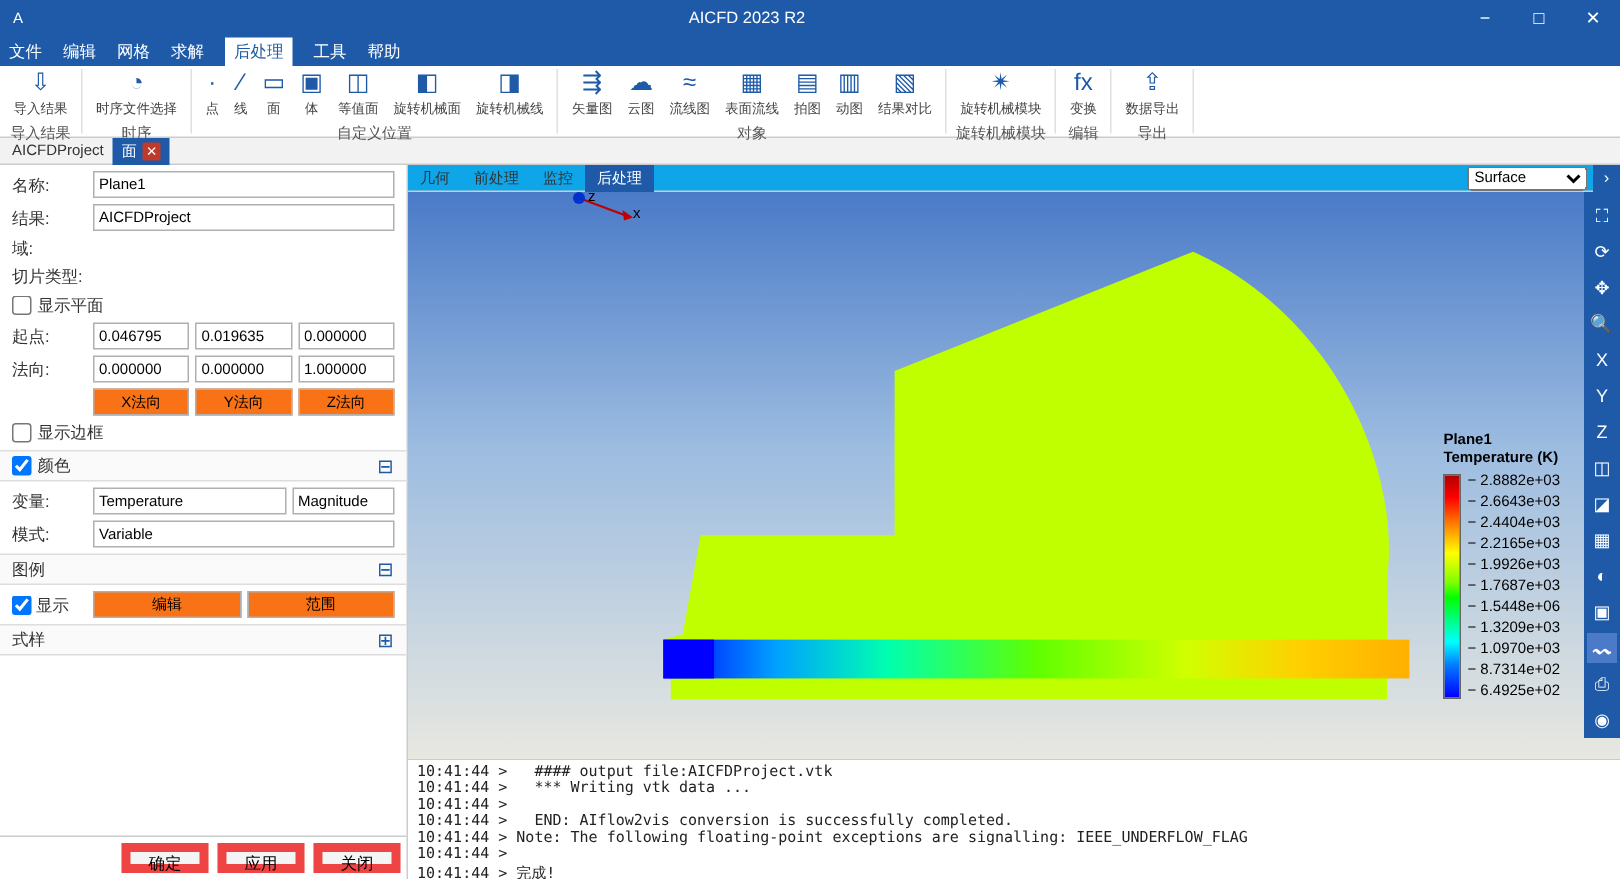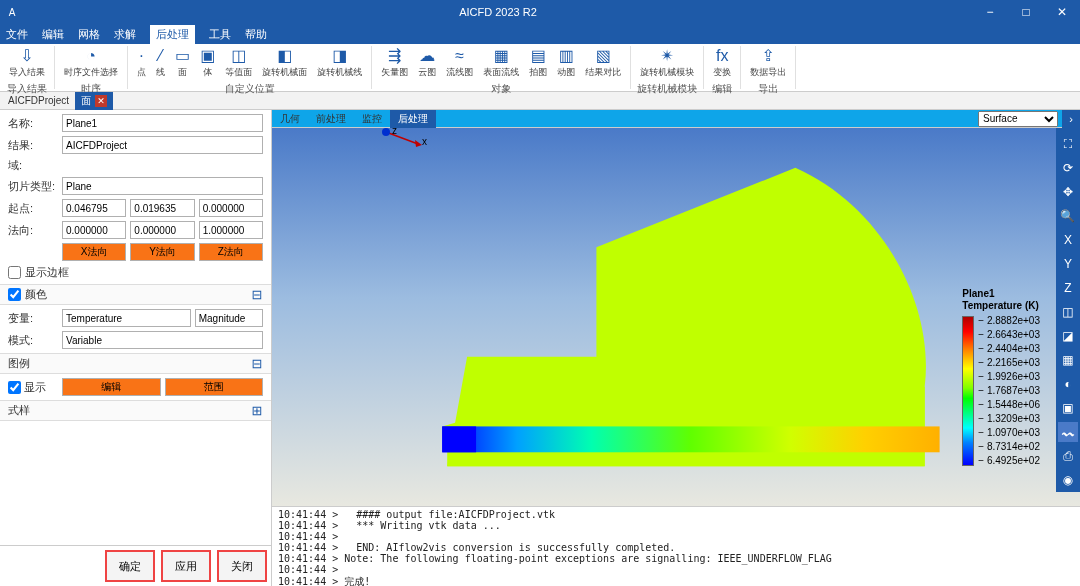--- a/index.html
+++ b/index.html
@@ -47,21 +47,21 @@
 .form .axisbtns { display: flex; gap: 4px; }
 .form .axisbtns button { flex: 1; height: 18px; font-size: 10px; border: 1px solid #b0b0b0; background: #f97316; cursor: pointer; }
 .form .section { display: flex; align-items: center; border-top: 1px solid #ddd; border-bottom: 1px solid #ddd; background: #fafafa; padding: 2px 0; margin: 4px -8px; }
 .form .section .chk { margin: 0 4px 0 8px; }
 .form .section .name { flex: 1; }
 .form .section .toggle { width: 16px; text-align: center; color: #1e5aa8; font-size: 13px; cursor: pointer; margin-right: 6px; }
 .form .checkbox-row { display: flex; align-items: center; margin-bottom: 4px; }
 .form .checkbox-row input { margin-right: 4px; }
 .form .dropdownbtn { width: 22px; height: 18px; border: 1px solid #b0b0b0; background: #f4f4f4; margin-left: 2px; font-size: 10px; }
 .left .footer { border-top: 1px solid #ccc; padding: 4px; display: flex; justify-content: flex-end; gap: 6px; }
-.left .footer button { height: 32px; padding: 0 12px; font-size: 11px; border: 2px solid #ef4444; background: #f4f4f4; cursor: pointer; }
+.left .footer button { height: 20px; padding: 0 12px; font-size: 11px; border: 6px solid #ef4444; background: #f4f4f4; cursor: pointer; }
 
 
 .viewtabs { height: 18px; background: #0ea5e9; border-bottom: 1px solid #ccc; display: flex; align-items: center; font-size: 10px; }
 .viewtabs .vtab { padding: 2px 8px; cursor: pointer; }
 .viewtabs .vtab.active { background: #1e5aa8; color: #fff; }
 .viewtabs .spacer { flex: 1; }
 .viewtabs .dropdown { width: 80px; height: 16px; font-size: 10px; margin-right: 4px; }
 .viewtabs .sidebtn { width: 18px; height: 18px; background: #1e5aa8; color: #fff; display: flex; align-items: center; justify-content: center; font-size: 11px; }
 
 .viewport { flex: 1; position: relative; background: linear-gradient(to bottom, #4a7ac8 0%, #9cbce0 45%, #e8e8e0 100%); overflow: hidden; }
@@ -242,21 +242,24 @@
         </div>
       <div class="row">
           <label>结果:</label>
           <div class="field"><input type="text" value="AICFDProject" style=""></div>
         </div>
       <div class="row">
           <label>域:</label>
         </div>
       <div class="row">
           <label>切片类型:</label>
-          <div class="field"><input type="text" value="Plane" style=""></div>
+        </div>
+      <div class="checkbox-row">
+          <input type="checkbox" style="">
+          <span>显示平面</span>
         </div>
       <div class="row">
           <label>起点:</label>
           <div class="field triple">
         <input type="text" value="0.046795" style="">
         <input type="text" value="0.019635" style="">
         <input type="text" value="0.000000" style="">
       </div>
         </div>
       <div class="row">

